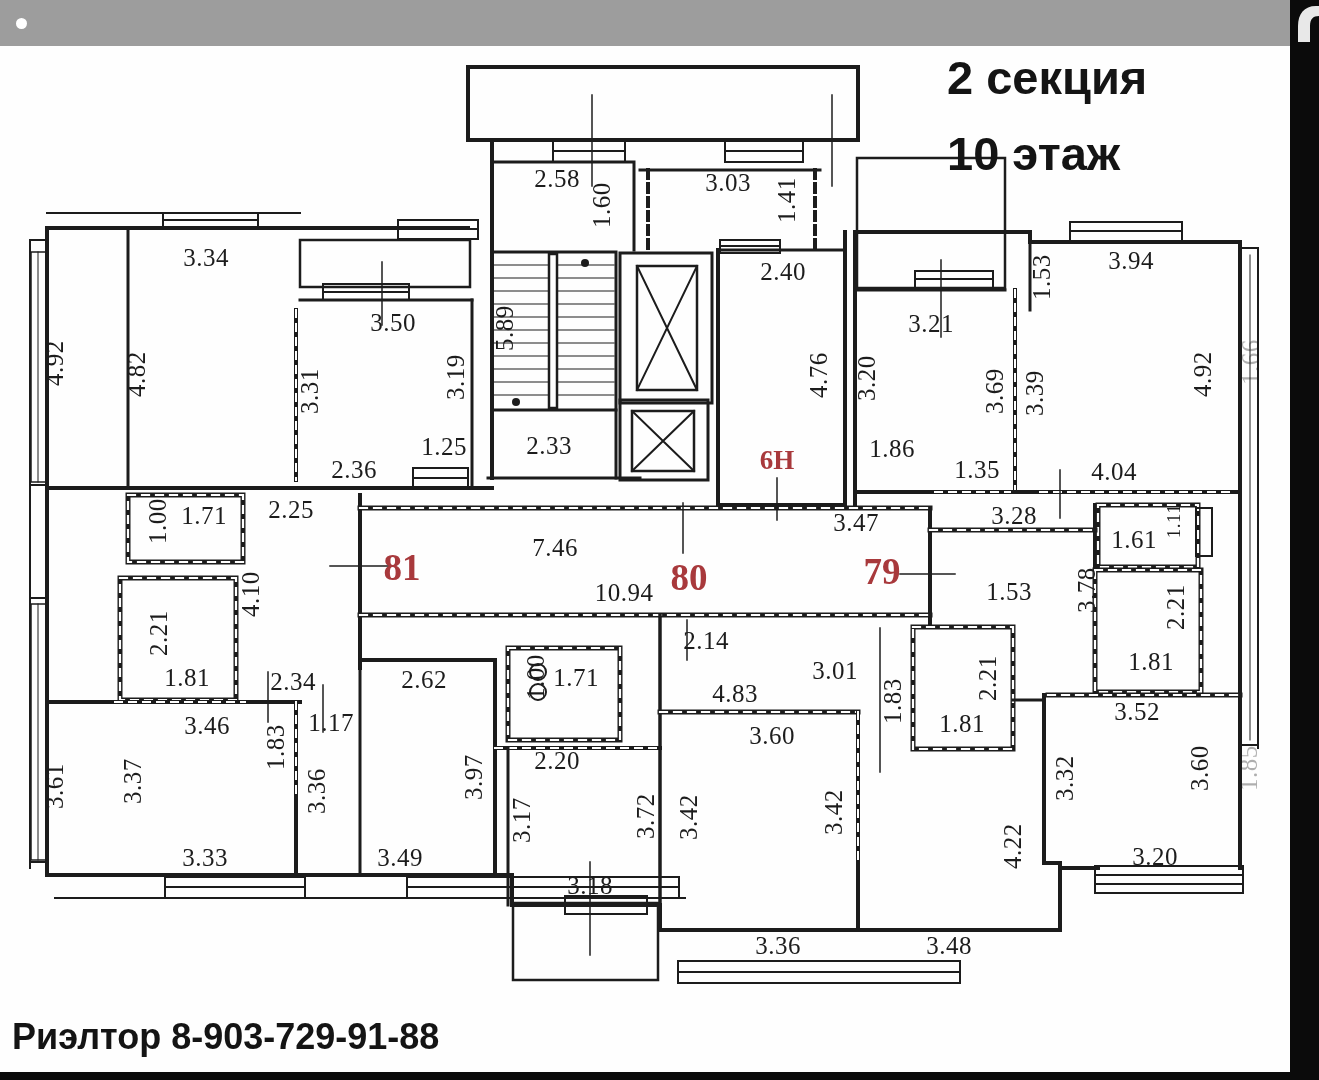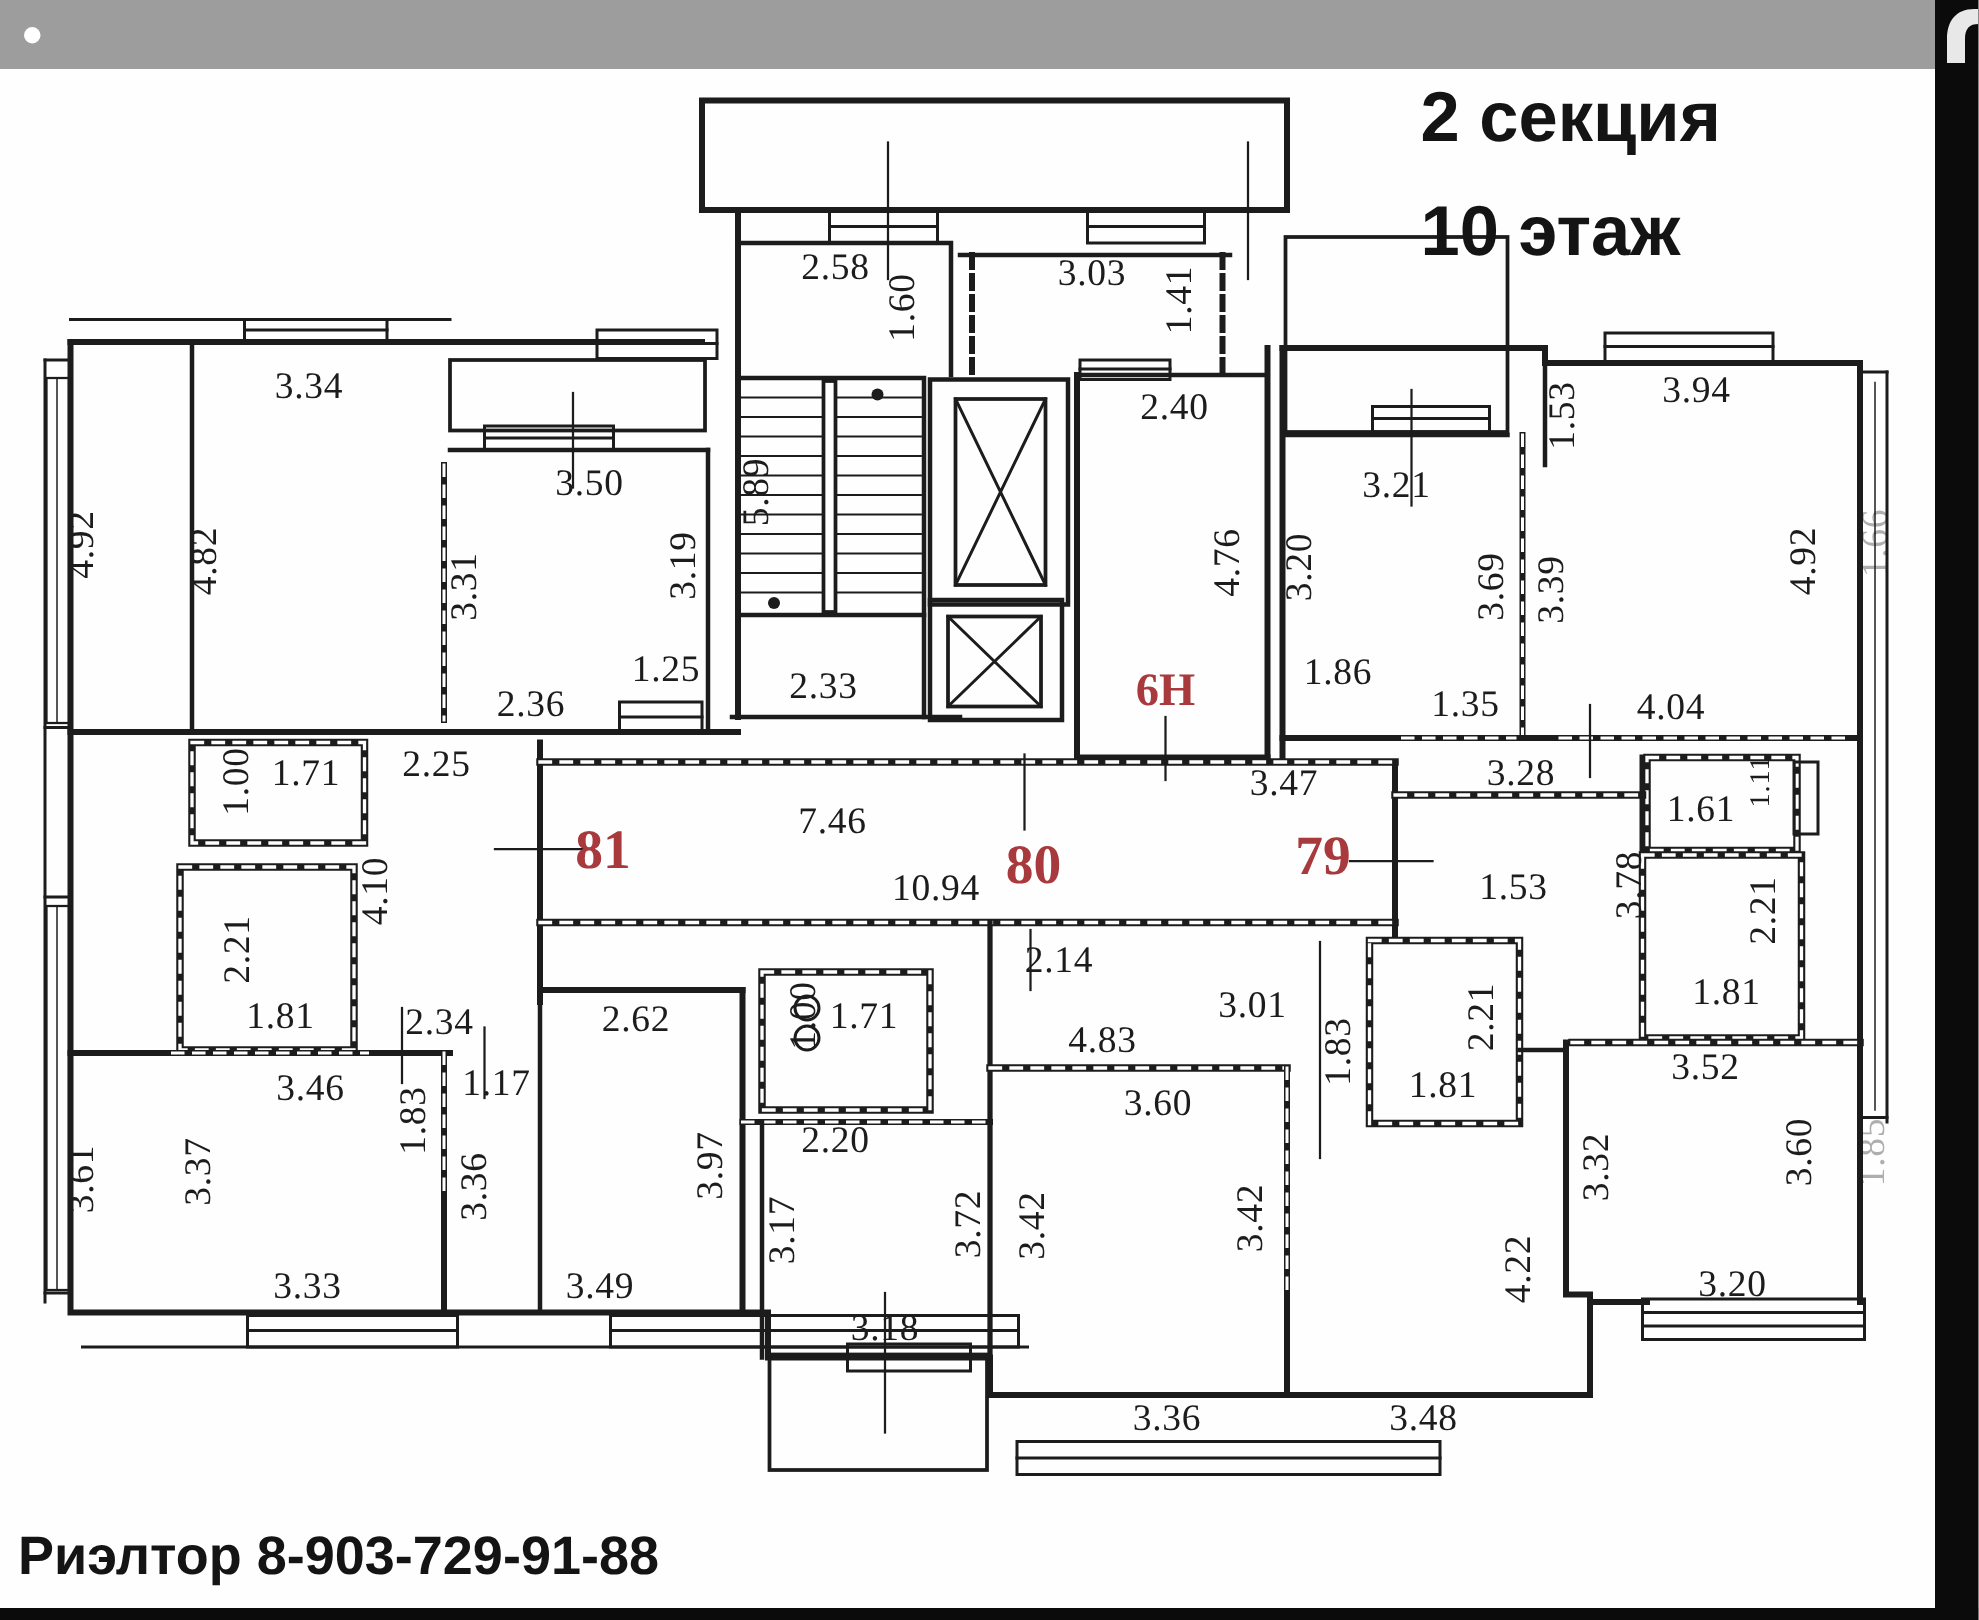--- a/index.html
+++ b/index.html
@@ -7,21 +7,21 @@
           font-family:"Liberation Serif",serif;}
   .plan{position:absolute;left:0;top:0;width:1319px;height:1080px;}
   .labels{position:absolute;left:0;top:0;width:1319px;height:1080px;pointer-events:none;}
   .dim{position:absolute;font-family:"Liberation Serif",serif;font-size:25px;color:#1c1c1c;
        white-space:nowrap;transform:translate(-50%,-50%);letter-spacing:.5px;}
   .dim.v{transform:translate(-50%,-50%) rotate(-90deg);}
   .dim.s{font-size:19px;}
   .dim.f{opacity:.35;}
   .apt{position:absolute;font-family:"Liberation Serif",serif;font-size:37px;font-weight:700;
        color:#a8393c;white-space:nowrap;transform:translate(-50%,-50%);}
-  .apt.small{font-size:31px;}
+  .apt.small{font-size:27px;}
   .hdr{position:absolute;font-family:"Liberation Sans",sans-serif;font-weight:700;
        font-size:47px;color:#141414;white-space:nowrap;}
   .hdr.l1{left:947px;top:50px;}
   .hdr.l2{left:947px;top:126px;}
   .ftr{position:absolute;font-family:"Liberation Sans",sans-serif;font-weight:700;
        font-size:36px;color:#141414;white-space:nowrap;}
   .ftr.l1{left:12px;top:940px;}
   .ftr.l2{left:12px;top:1016px;}
   .topbar{position:absolute;left:0;top:0;width:1319px;height:46px;background:#9d9d9d;}
   .dot{position:absolute;left:16px;top:18px;width:11px;height:11px;border-radius:50%;background:#fff;}
@@ -221,21 +221,21 @@
   </svg>
 
   <div class="labels" id="labels">
       <div class="dim" style="left: 557px; top: 179px;">2.58</div>
       <div class="dim v" style="left: 602px; top: 205px;">1.60</div>
       <div class="dim" style="left: 728px; top: 183px;">3.03</div>
       <div class="dim v" style="left: 787px; top: 200px;">1.41</div>
       <div class="dim" style="left: 783px; top: 272px;">2.40</div>
       <div class="dim v" style="left: 819px; top: 375px;">4.76</div>
       <div class="dim v" style="left: 505px; top: 328px;">5.89</div>
-      <div class="dim" style="left: 549px; top: 458px;">2.33</div>
+      <div class="dim" style="left: 549px; top: 446px;">2.33</div>
       <div class="dim" style="left: 444px; top: 447px;">1.25</div>
       <div class="dim" style="left: 354px; top: 470px;">2.36</div>
       <div class="dim" style="left: 206px; top: 258px;">3.34</div>
       <div class="dim v" style="left: 137px; top: 374px;">4.82</div>
       <div class="dim v" style="left: 55px; top: 363px;">4.92</div>
       <div class="dim" style="left: 393px; top: 323px;">3.50</div>
       <div class="dim v" style="left: 310px; top: 391px;">3.31</div>
       <div class="dim v" style="left: 456px; top: 377px;">3.19</div>
       <div class="dim" style="left: 931px; top: 324px;">3.21</div>
       <div class="dim v" style="left: 867px; top: 378px;">3.20</div>

